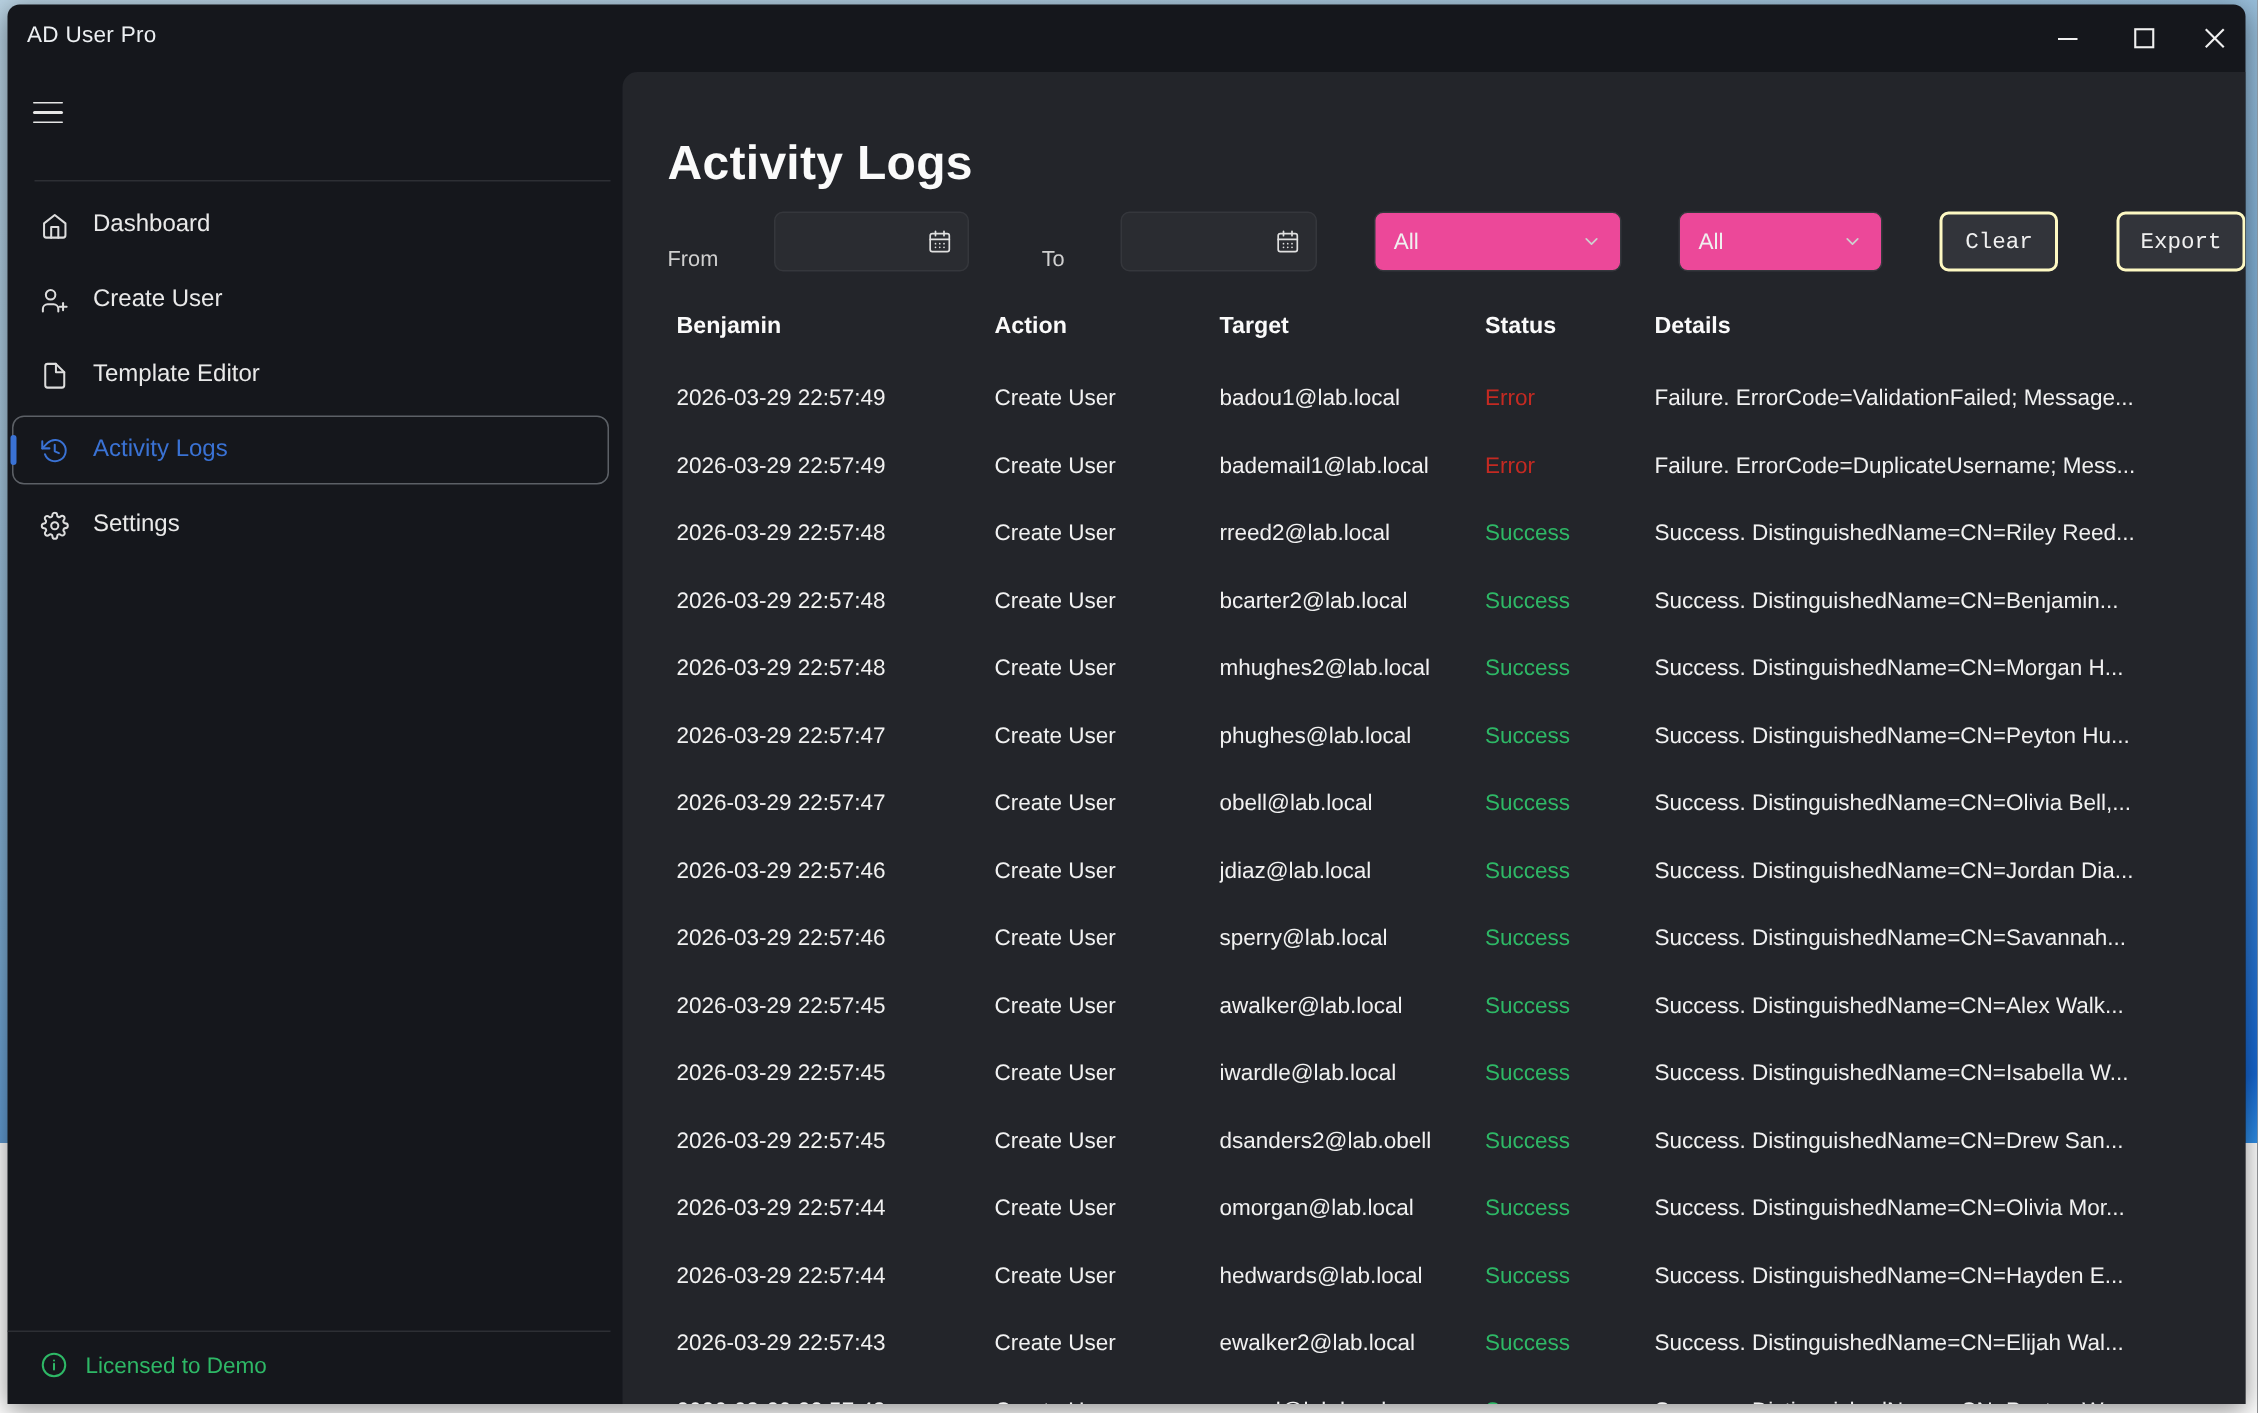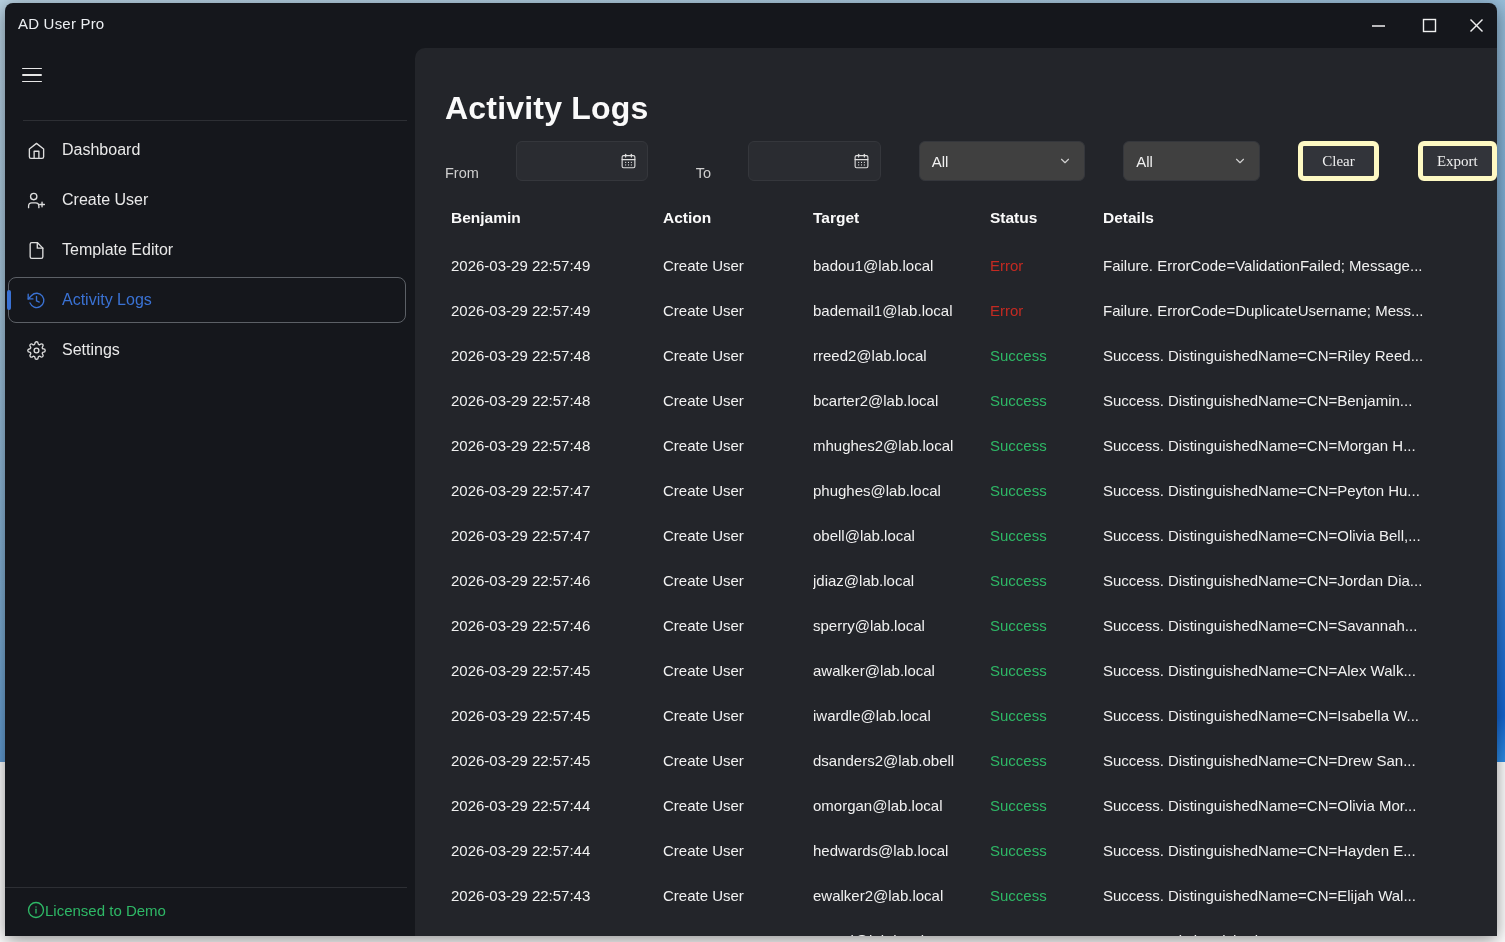--- a/index.html
+++ b/index.html
@@ -37,44 +37,44 @@
   .nav-item .nav-icon{ width:20px; height:20px; margin-right:16px; display:flex; align-items:center; justify-content:center; color:#dddddd; }
   .nav-item .nav-icon svg{ width:19px; height:19px; stroke:currentColor; fill:none; stroke-width:1.7; stroke-linecap:round; stroke-linejoin:round; }
   .nav-item .nav-label{ font-size:16px; color:#e9e9e9; }
   .nav-item.active{ border-color:#5c6066; }
   .nav-item.active .nav-label, .nav-item.active .nav-icon{ color:var(--accent,#3a72d4); }
   .nav-item.active .nav-label{ color:var(--accent,#3a72d4); }
   .active-bar{ display:none; }
   .nav-item.active .active-bar{ display:block; position:absolute; left:-2px; top:50%; transform:translateY(-50%); width:4px; height:20px; border-radius:2px; background:var(--accent,#3a72d4); }
 
   .sidebar-footer{ position:absolute; left:0; right:8px; bottom:0; height:49px; border-top:1px solid #2d2f34; }
-  .license-row{ display:flex; align-items:center; padding:13px 0 0 22px; }
+  .license-row{ display:flex; align-items:center; gap:12px; padding:13px 0 0 22px; }
   .license-row svg{ width:18px; height:18px; stroke:var(--success,#2eb866); fill:none; stroke-width:1.8; stroke-linecap:round; }
   .license-text{ font-size:15px; color:var(--success,#2eb866); }
 
   
   .content{ position:relative; flex:1; background:#23252a; border-radius:10px 0 0 0; overflow:hidden; padding:38px 0 0 30px; }
   .page-title{ font-size:32px; line-height:44px; font-weight:700; color:#fafafa; letter-spacing:.2px; }
 
   .filter-row{ display:flex; align-items:flex-end; margin-top:11px; height:40px;gap:28px; }
   .filter-label{ font-size:14.5px; color:#cfcfcf; }
   .date-field{ position:relative; height:40px; background:#2a2c31; border:1px solid #35373c; border-radius:6px; margin-left:9px; }
   .date-field input{ width:100%; height:100%; background:transparent; border:none; outline:none; color:#e8e8e8; font-size:14px; padding:0 34px 0 12px; font-family:inherit; }
   .date-field .cal{ position:absolute; right:10px; top:50%; transform:translateY(-50%); width:17px; height:17px; color:#e0e0e0; }
   .date-field .cal svg{ width:17px; height:17px; stroke:currentColor; fill:none; stroke-width:1.6; stroke-linecap:round; }
   .f-from{ width:162px; }
   .f-to{ width:163px; }
   .lbl-to{ margin-left:20px; }
-  .select-box{ position:relative; height:40px; background:#404040; border:1px solid #35373c; border-radius:6px; margin-left:10px; display:flex; align-items:center; padding:0 12px; cursor:pointer; }
+  .select-box{ position:relative; height:40px; background:#ec4899; border:1px solid #35373c; border-radius:6px; margin-left:10px; display:flex; align-items:center; padding:0 12px; cursor:pointer; }
   .select-box .sel-value{ font-size:15px; color:#f0f0f0; }
   .select-box .chev{ position:absolute; right:12px; top:50%; transform:translateY(-50%); width:14px; height:14px; color:#cfcfcf; }
   .select-box .chev svg{ width:14px; height:14px; stroke:currentColor; fill:none; stroke-width:2; stroke-linecap:round; stroke-linejoin:round; }
   .sel-action{ width:199px; }
   .sel-status{ width:163px; }
-  .btn{ height:40px; margin-left:10px; background:#32343a; border:5px solid #fef9c3; border-radius:6px; color:#f0f0f0; font-size:15px; font-family:Liberation Serif, serif; cursor:pointer; padding:0 14px; }
+  .btn{ height:40px; margin-left:10px; background:#32343a; border:2px solid #fef9c3; border-radius:6px; color:#f0f0f0; font-size:15px; font-family:Liberation Mono, monospace; cursor:pointer; padding:0 14px; }
   .btn-clear{ width:90px; }
   .btn-export{ width:89px; margin-left:11px; }
 
   
   .logs-table{ margin:17px 24px 0 6px; }
   .t-head, .t-row{ display:grid; grid-template-columns:212px 150px 177px 113px 1fr; align-items:center; }
   .t-head{ height:40px; }
   .t-head .th{ font-size:15.5px; font-weight:700; color:#fafafa; }
   .t-body{ margin-top:5px; }
   .t-row{ height:45px; font-size:15px; color:#f1f1f1; }

